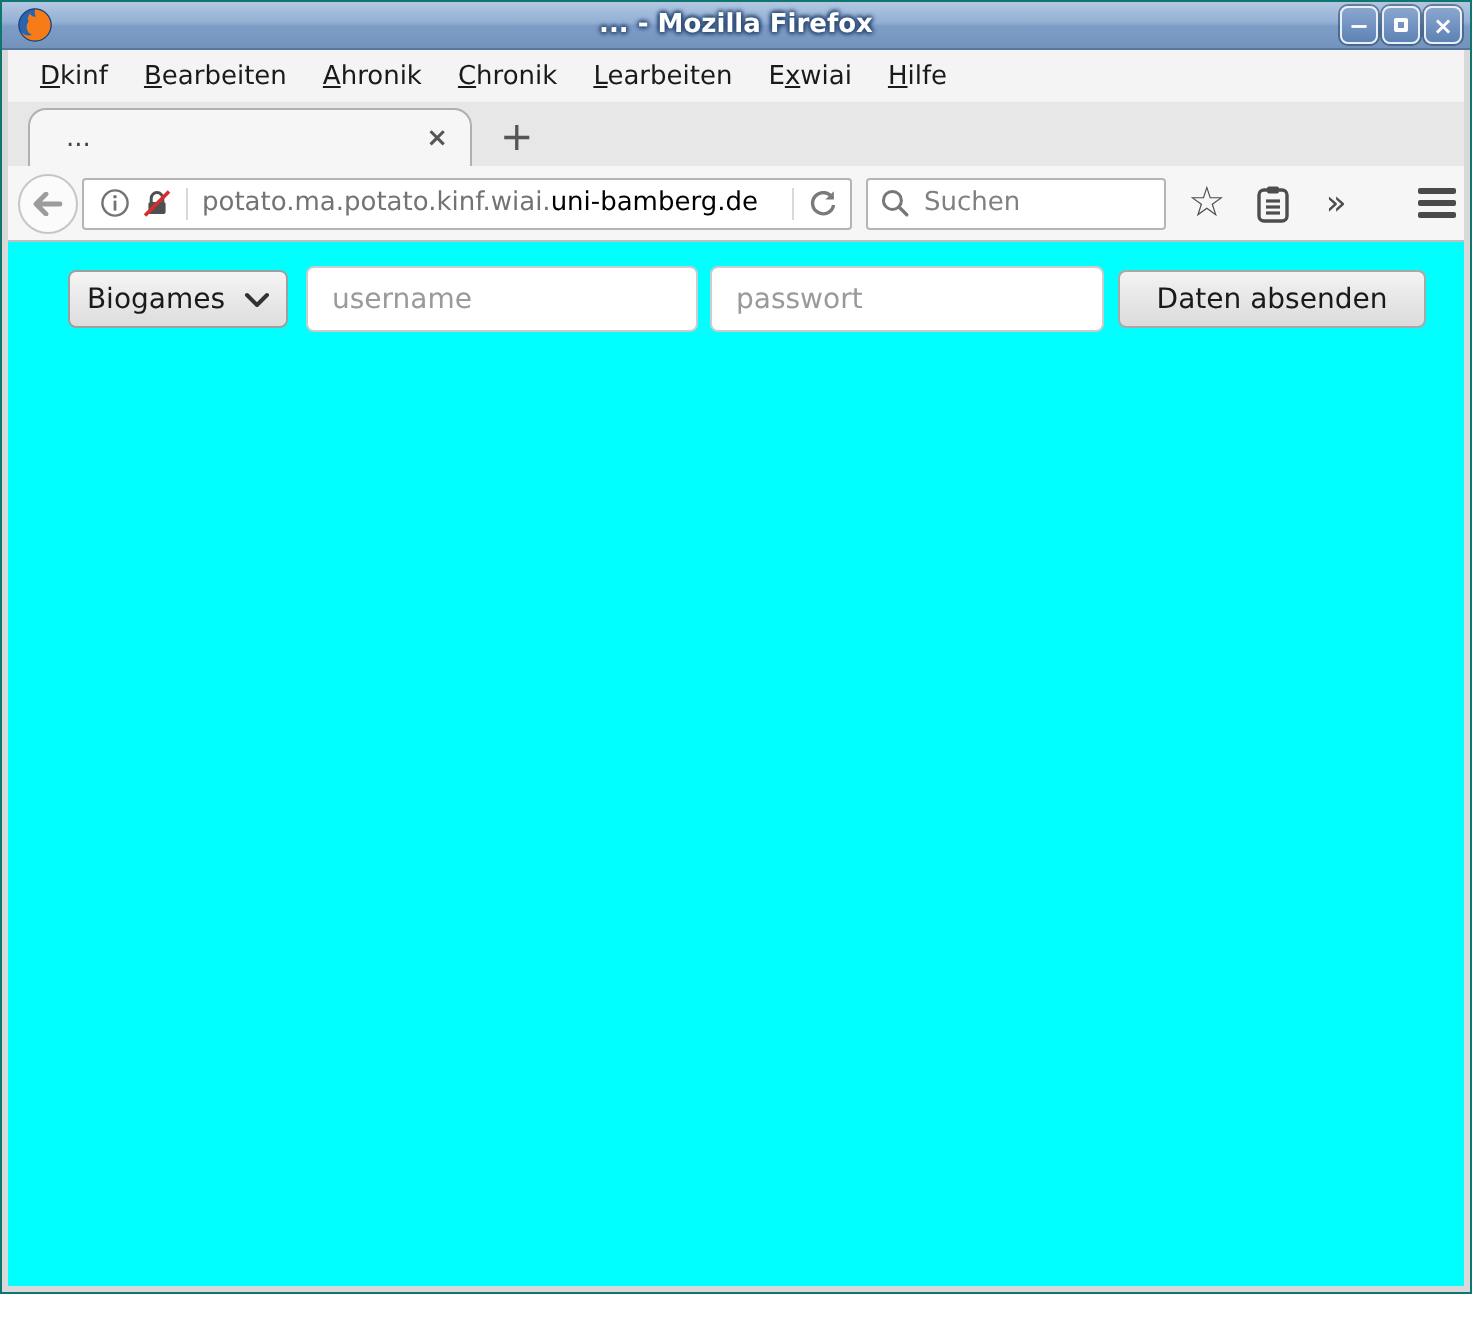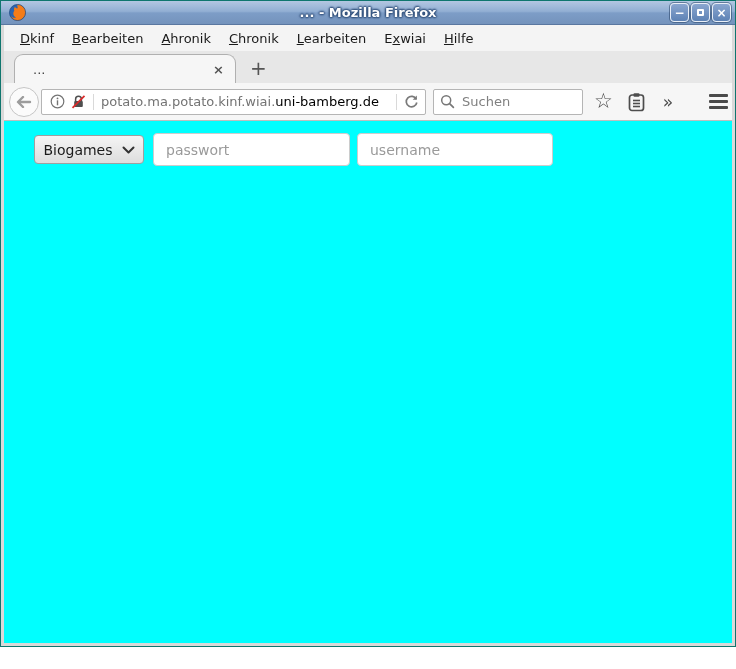--- a/index.html
+++ b/index.html
@@ -241,20 +241,21 @@
     </div>
 
     <div class="page-content" style="background: rgb(0, 255, 255);">
       <div class="form-row">
         <div class="biogames-select">
           <span>Biogames</span>
           <svg width="13" height="8" viewBox="0 0 13 8">
             <path d="M1.5 1.5 L6.5 6.5 L11.5 1.5" fill="none" stroke="#333" stroke-width="2" stroke-linecap="round" stroke-linejoin="round"></path>
           </svg>
         </div>
+        <input type="text" class="text-field field-username" placeholder="username" style="">
         <input type="text" class="text-field field-password" placeholder="passwort" style="">
-        <input type="text" class="text-field field-username" placeholder="username" style="">
+        <button class="submit-btn">Daten absenden</button>
       </div>
     </div>
 
   </div>
   </div>
 </div>
 
 </body></html>

